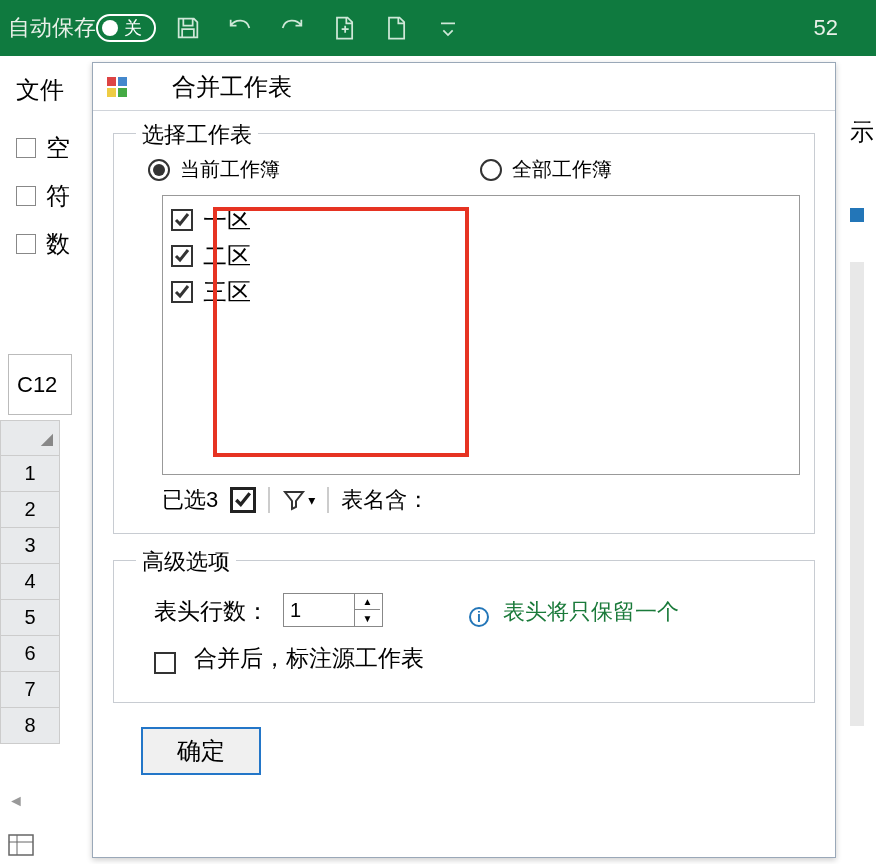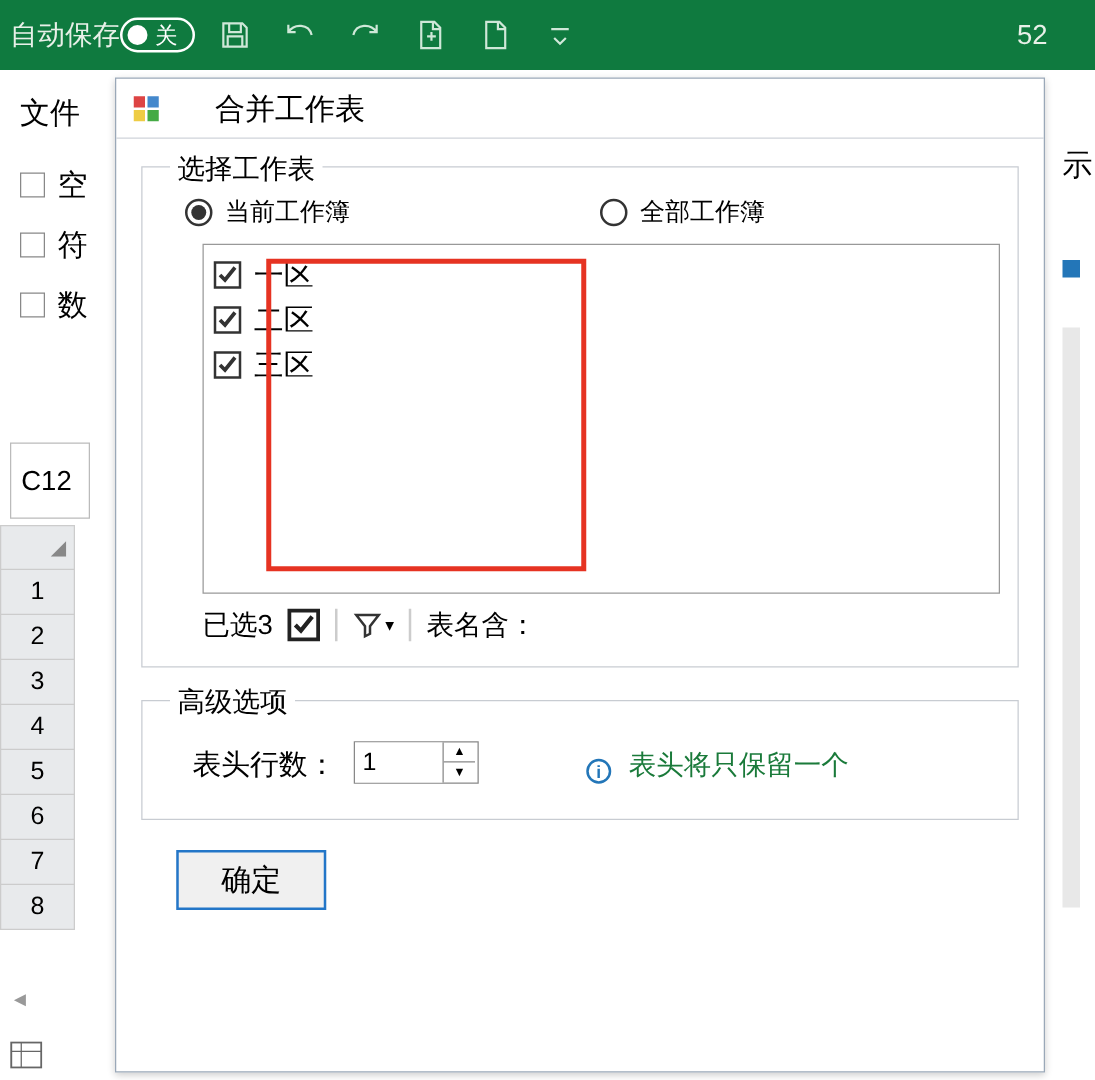--- a/index.html
+++ b/index.html
@@ -244,18 +244,22 @@
       <span class="spinbox">
         <input type="text" value="1" style="">
         <span class="spin-btns">
           <span class="sbtn">▲</span>
           <span class="sbtn">▼</span>
         </span>
       </span>
       <span class="info-icon">i</span>
       <span class="info-text">表头将只保留一个</span>
     </div>
+    <div class="adv-row">
+      <span class="cb"></span>
+      <span>合并后，标注源工作表</span>
+    </div>
   </div>
 
   <div class="btn-row">
     <div class="btn primary">确定</div>
   </div>
 </div>
 
 </body></html>

